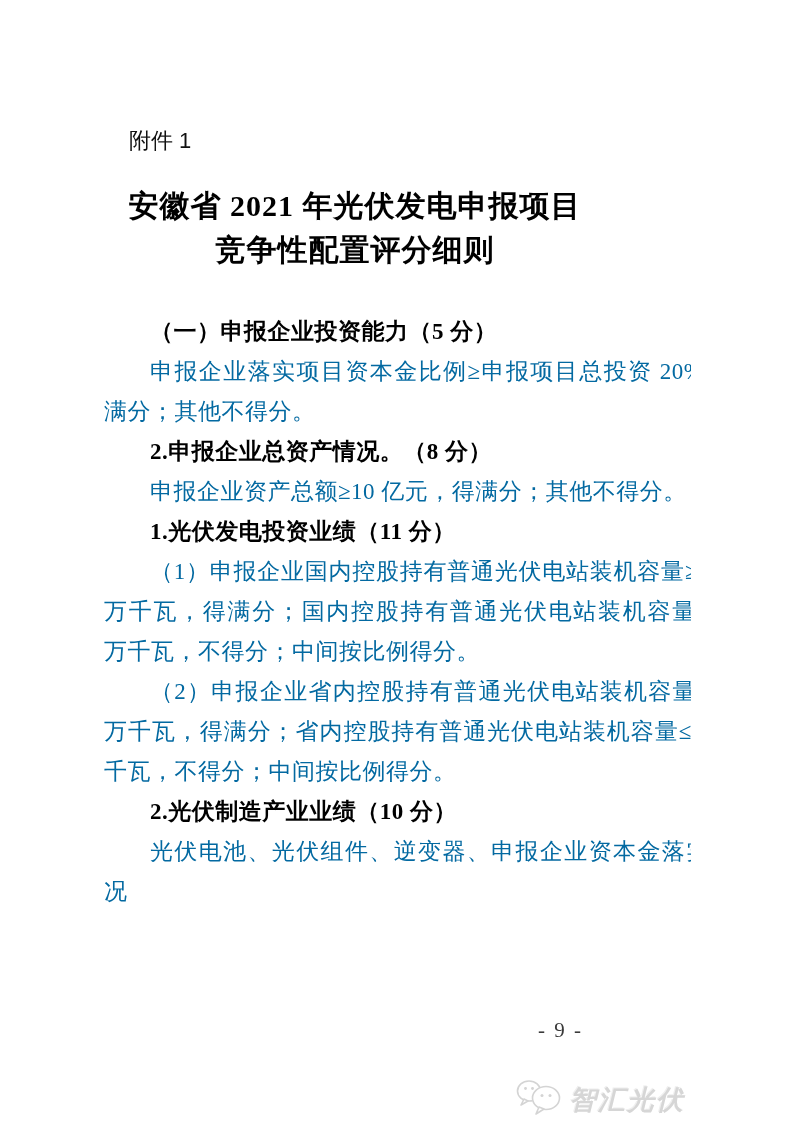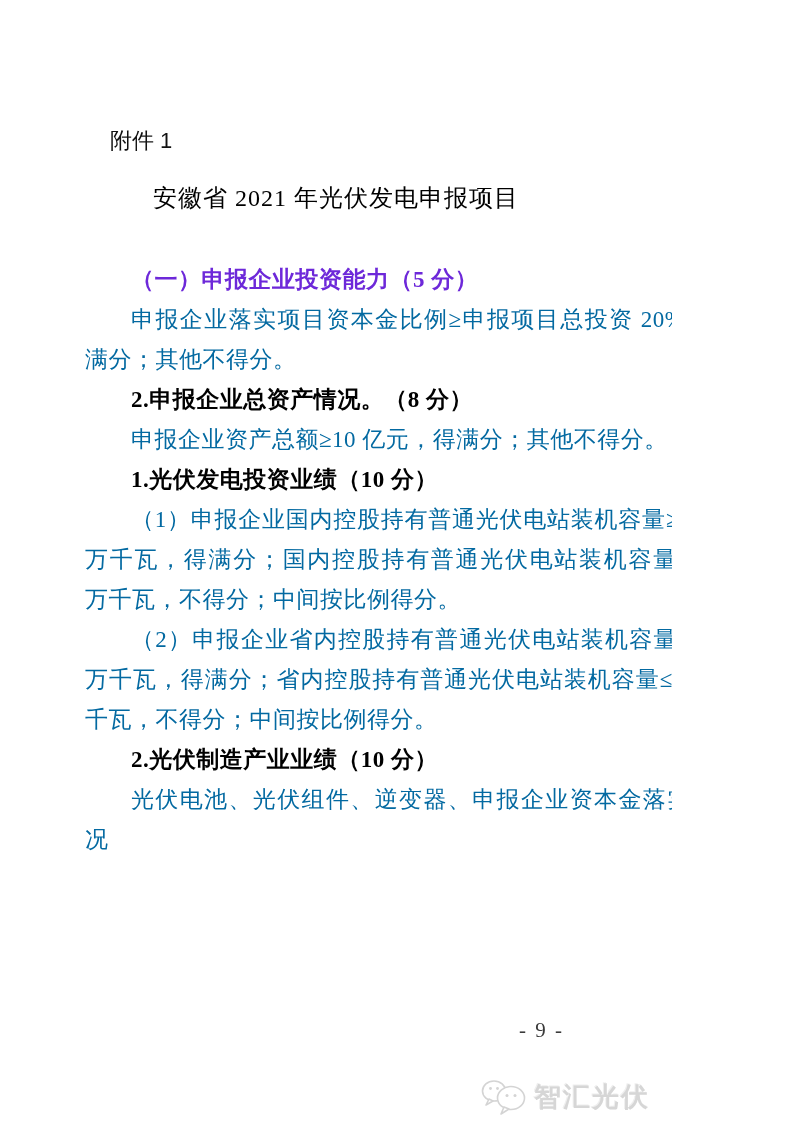--- a/index.html
+++ b/index.html
@@ -8,34 +8,35 @@
     background: #ffffff;
   }
   .page {
     position: relative;
     width: 672px;
     height: 1131px;
     background: #ffffff;
     overflow: hidden;
     font-family: "Liberation Serif", "DejaVu Serif", serif;
     color: #1f1f1f;
+    padding-left: 19px;
   }
   .attachment-label {
     margin: 126px 0 0 110px;
     font-family: "Liberation Sans", "DejaVu Sans", sans-serif;
     font-size: 22px;
     line-height: 30px;
     color: #111111;
   }
   .doc-title {
-    margin: 20px 60px 0 60px;
+    margin: 28px 60px 0 60px;
     text-align: center;
     font-family: "Liberation Serif", "DejaVu Serif", serif;
-    font-weight: normal;
-    font-size: 24px;
+    font-weight: bold;
+    font-size: 30px;
     line-height: 44px;
     color: #000000;
     letter-spacing: 1px;
   }
   .doc-body {
     margin: 40px 85px 0 85px;
     width: 630px;
   }
   .doc-body p {
     margin: 0;
@@ -46,21 +47,21 @@
   }
   .sec-h1 {
     font-family: "Liberation Sans", "DejaVu Sans", sans-serif;
     font-weight: bold;
     color: #000000;
     text-indent: 2em;
   }
   .sec-h2 {
     font-family: "Liberation Serif", "DejaVu Serif", serif;
     font-weight: bold;
-    color: #6d28d9;
+    color: #000000;
     text-indent: 2em;
   }
   .sec-h3 {
     font-family: "Liberation Serif", "DejaVu Serif", serif;
     font-weight: bold;
     color: #000000;
     text-indent: 2em;
   }
   .sec-p {
     font-family: "Liberation Serif", "DejaVu Serif", serif;
@@ -73,24 +74,25 @@
     top: 1018px;
     right: 108px;
     font-family: "Liberation Serif", "DejaVu Serif", serif;
     font-size: 21px;
     color: #3a3a3a;
     letter-spacing: 2px;
   }
   .watermark {
     position: absolute;
     top: 1076px;
-    right: 22px;
+    right: 6px;
     display: flex;
-    align-items: center;
+    align-items: flex-end;
     gap: 6px;
+    font-style: italic;
   }
   .watermark-brand {
     font-family: "Liberation Sans", "DejaVu Sans", sans-serif;
     font-size: 27px;
     font-weight: bold;
     color: #d6d6d6;
     letter-spacing: 2px;
     text-shadow: 1px 1px 0 #ffffff, -1px -1px 0 #efefef;
   }
   .wechat-icon svg {
@@ -99,29 +101,30 @@
 </style>
 </head>
 <body>
 
 <div class="page">
 
   <div class="attachment-label">附件 1</div>
 
   <h1 class="doc-title">
     <span>安徽省 2021 年光伏发电申报项目</span><br>
+    <span>竞争性配置评分细则</span>
   </h1>
 
   <div class="doc-body">
 
       <p class="sec-h2">（一）申报企业投资能力（5 分）</p>
       <p class="sec-p">申报企业落实项目资本金比例≥申报项目总投资 20%,得满分；其他不得分。</p>
       <p class="sec-h3">2.申报企业总资产情况。（8 分）</p>
       <p class="sec-p">申报企业资产总额≥10 亿元，得满分；其他不得分。</p>
-      <p class="sec-h3">1.光伏发电投资业绩（10 分）</p>
+      <p class="sec-h3">1.光伏发电投资业绩（11 分）</p>
       <p class="sec-p">（1）申报企业国内控股持有普通光伏电站装机容量≥300 万千瓦，得满分；国内控股持有普通光伏电站装机容量≤50 万千瓦，不得分；中间按比例得分。</p>
       <p class="sec-p">（2）申报企业省内控股持有普通光伏电站装机容量≥30 万千瓦，得满分；省内控股持有普通光伏电站装机容量≤5 万千瓦，不得分；中间按比例得分。</p>
       <p class="sec-h3">2.光伏制造产业业绩（10 分）</p>
       <p class="sec-p">光伏电池、光伏组件、逆变器、申报企业资本金落实情况</p>
     </div>
 
   <div class="page-number">- 9 -</div>
 
   <div class="watermark">
     <span class="wechat-icon">

